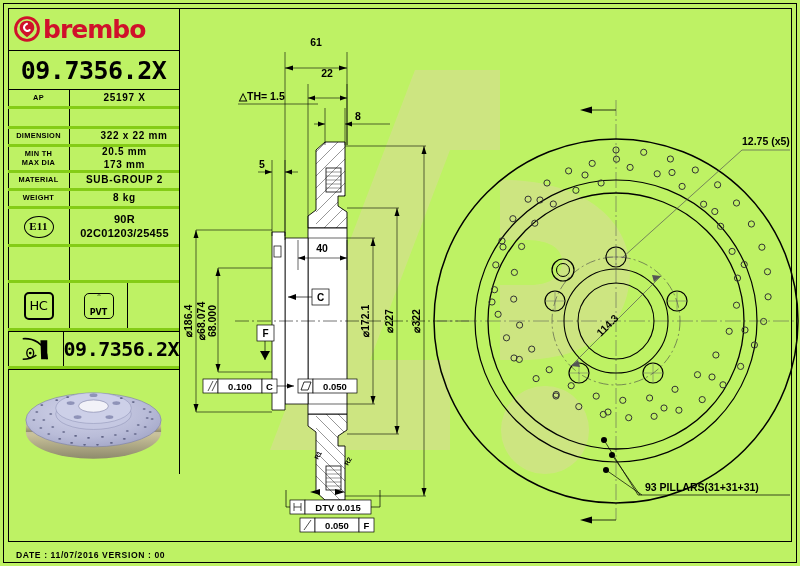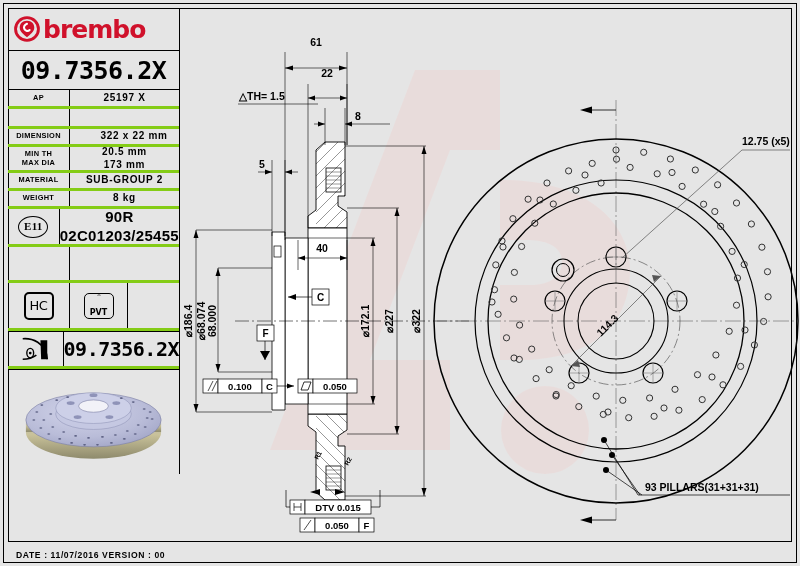--- a/index.html
+++ b/index.html
@@ -3,21 +3,21 @@
 <meta charset="utf-8">
 <style>
   html,body{margin:0;padding:0;background:#ffffff;}
   body{
     width:800px;height:566px;overflow:hidden;position:relative;
     font-family:"Liberation Sans", sans-serif;
     color:#000;
   }
   #sheet{
     position:absolute;left:0;top:0;width:800px;height:566px;
-    background:#e5e5e5;
+    background:#bef264;
     box-sizing:border-box;
   }
   
   .frame-outer{
     position:absolute;left:3px;top:3px;width:794px;height:560px;
     border:1px solid #000;box-sizing:border-box;
   }
   .frame-inner{
     position:absolute;left:8px;top:8px;width:784px;height:534px;
     border:1.4px solid #000;box-sizing:border-box;
@@ -175,21 +175,21 @@
 
     <div class="row std-row">
       <div class="cell-l">WEIGHT</div>
       <div class="cell-r">8 kg</div>
     </div>
 
     <div class="row e11-row">
       <div class="cell-l">
         <span class="e11-badge">E11</span>
       </div>
-      <div class="cell-r" style="flex-direction:column;font-size:15px;letter-spacing:.3px">
+      <div class="cell-r" style="flex-direction:column;font-size:11px;letter-spacing:.3px">
         <span>90R</span>
         <span>02C01203/25455</span>
       </div>
     </div>
 
     <div class="row blank-row2">
       <div class="cell-l"></div>
       <div class="cell-r"></div>
     </div>
 

